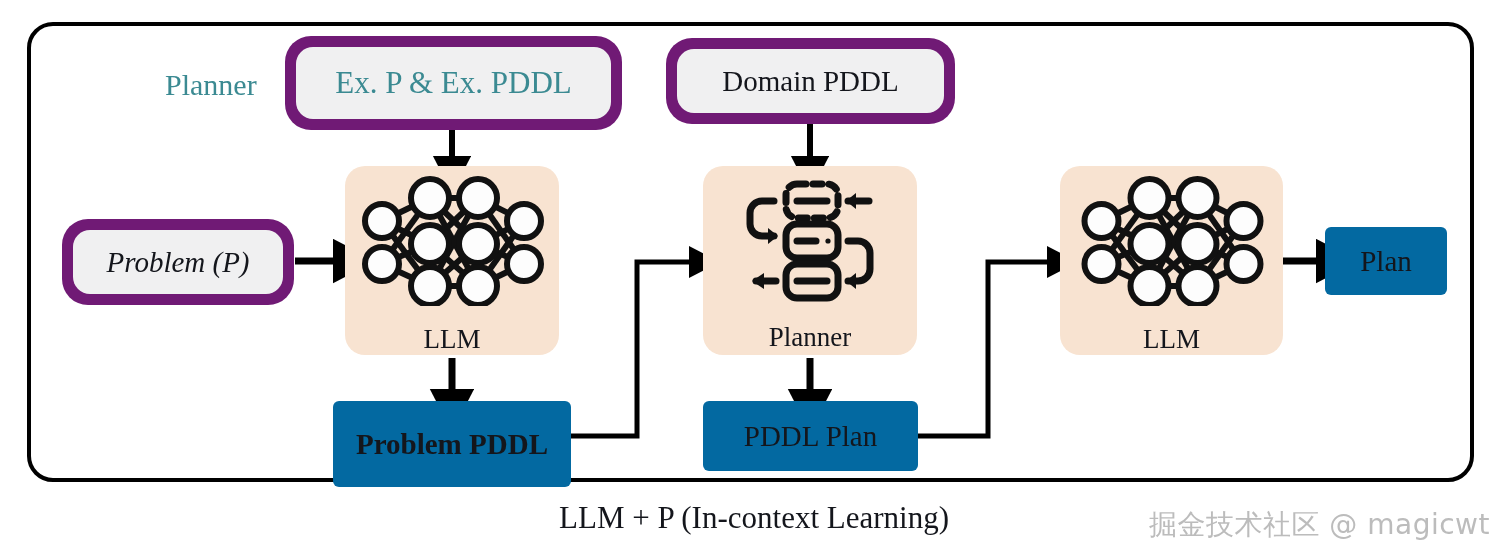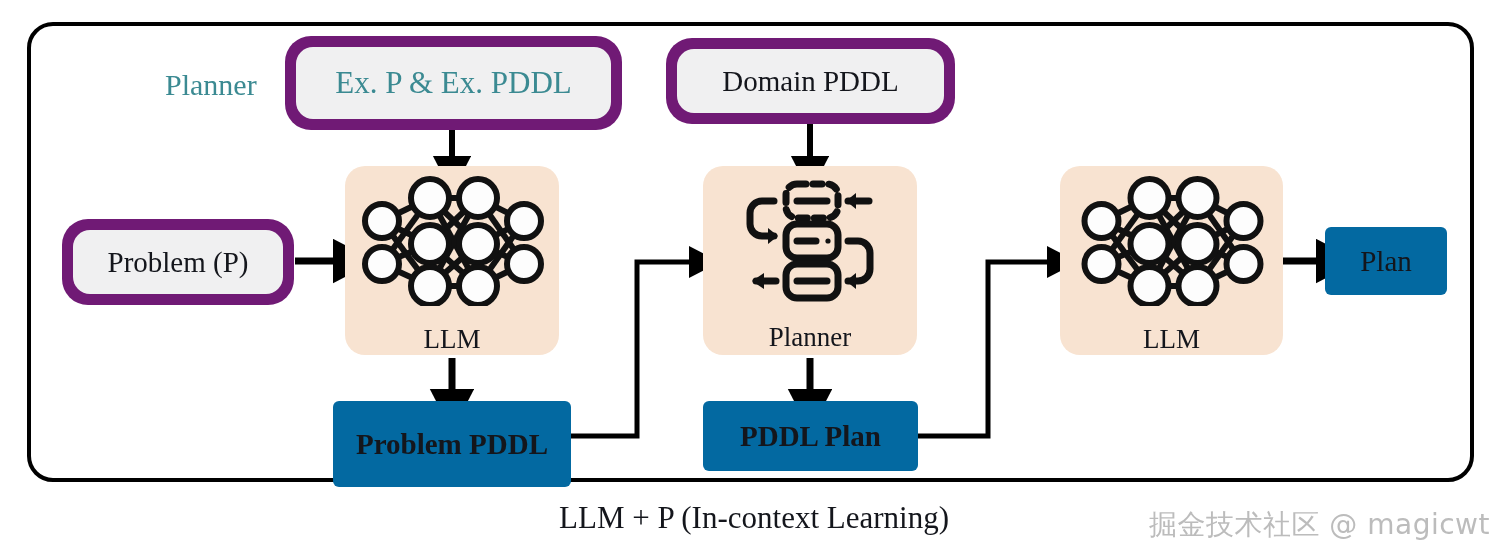--- a/index.html
+++ b/index.html
@@ -143,21 +143,21 @@
       <span class="lbl-xl teal">Ex. P &amp; Ex. PDDL</span>
     </div>
   </div>
 
   <div class="node pill-ring" style="left:666px;top:38px;width:289px;height:86px;">
     <div class="inner">
       <span class="lbl-lg dark">Domain PDDL</span>
     </div>
   </div>
 
-  <div class="node pill-ring" style="left:62px;top:219px;width:232px;height:86px;">
+  <div class="node pill-ring" style="left:62px;top:219px;width:232px;height:86px;font-style:italic;">
     <div class="inner">
       <span class="lbl-lg dark">Problem (P)</span>
     </div>
   </div>
 
   <div class="node block-peach" style="left:345px;top:166px;width:214px;height:189px;padding-top:10px;">
     <div class="icon-wrap">
       <svg width="200" height="130" viewBox="0 0 200 130">
         <g stroke="#111" stroke-width="6" fill="none">
           <line x1="30" y1="45" x2="78" y2="22"></line>
@@ -275,21 +275,21 @@
   </div>
 
   <div class="node pill-plain" style="left:1325px;top:227px;width:122px;height:68px;">
     <span class="lbl-lg dark">Plan</span>
   </div>
 
   <div class="node pill-plain" style="left:333px;top:401px;width:238px;height:86px;font-weight:bold;">
     <span class="lbl-lg dark">Problem PDDL</span>
   </div>
 
-  <div class="node pill-plain" style="left:703px;top:401px;width:215px;height:70px;font-weight:bold;">
+  <div class="node pill-plain" style="left:703px;top:401px;width:215px;height:70px;">
     <span class="lbl-lg dark">PDDL Plan</span>
   </div>
 
   <div class="figure-caption">LLM + P (In-context Learning)</div>
 
   <div class="watermark">掘金技术社区 @ magicwt</div>
 
 </div>
 
 </body></html>

